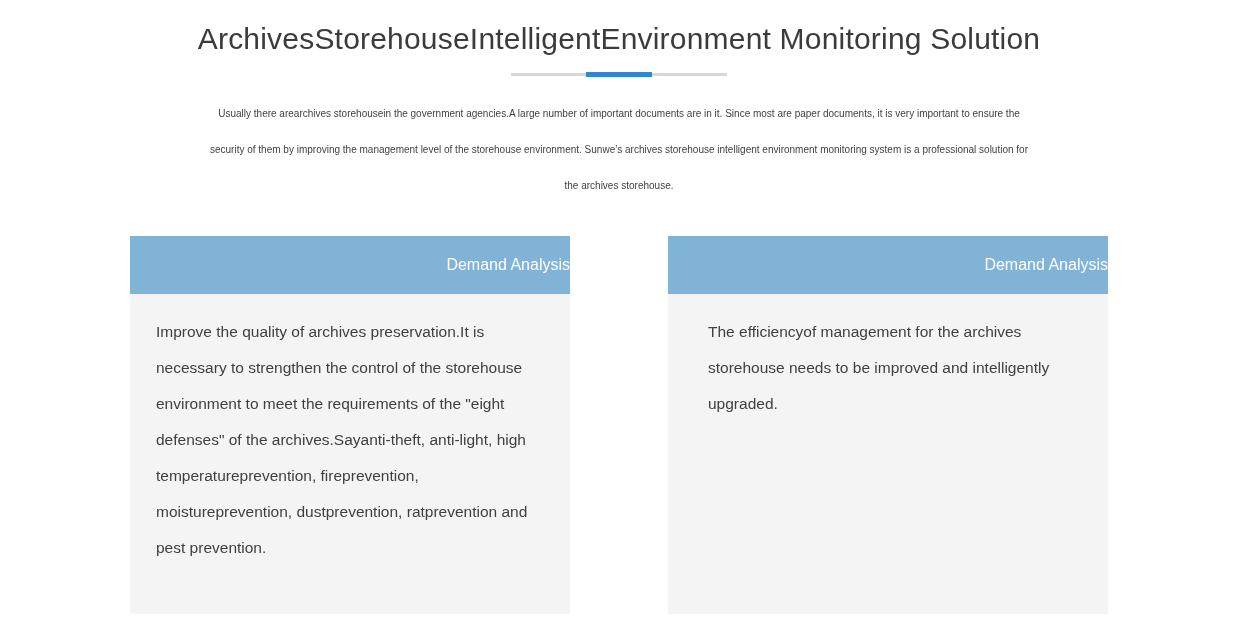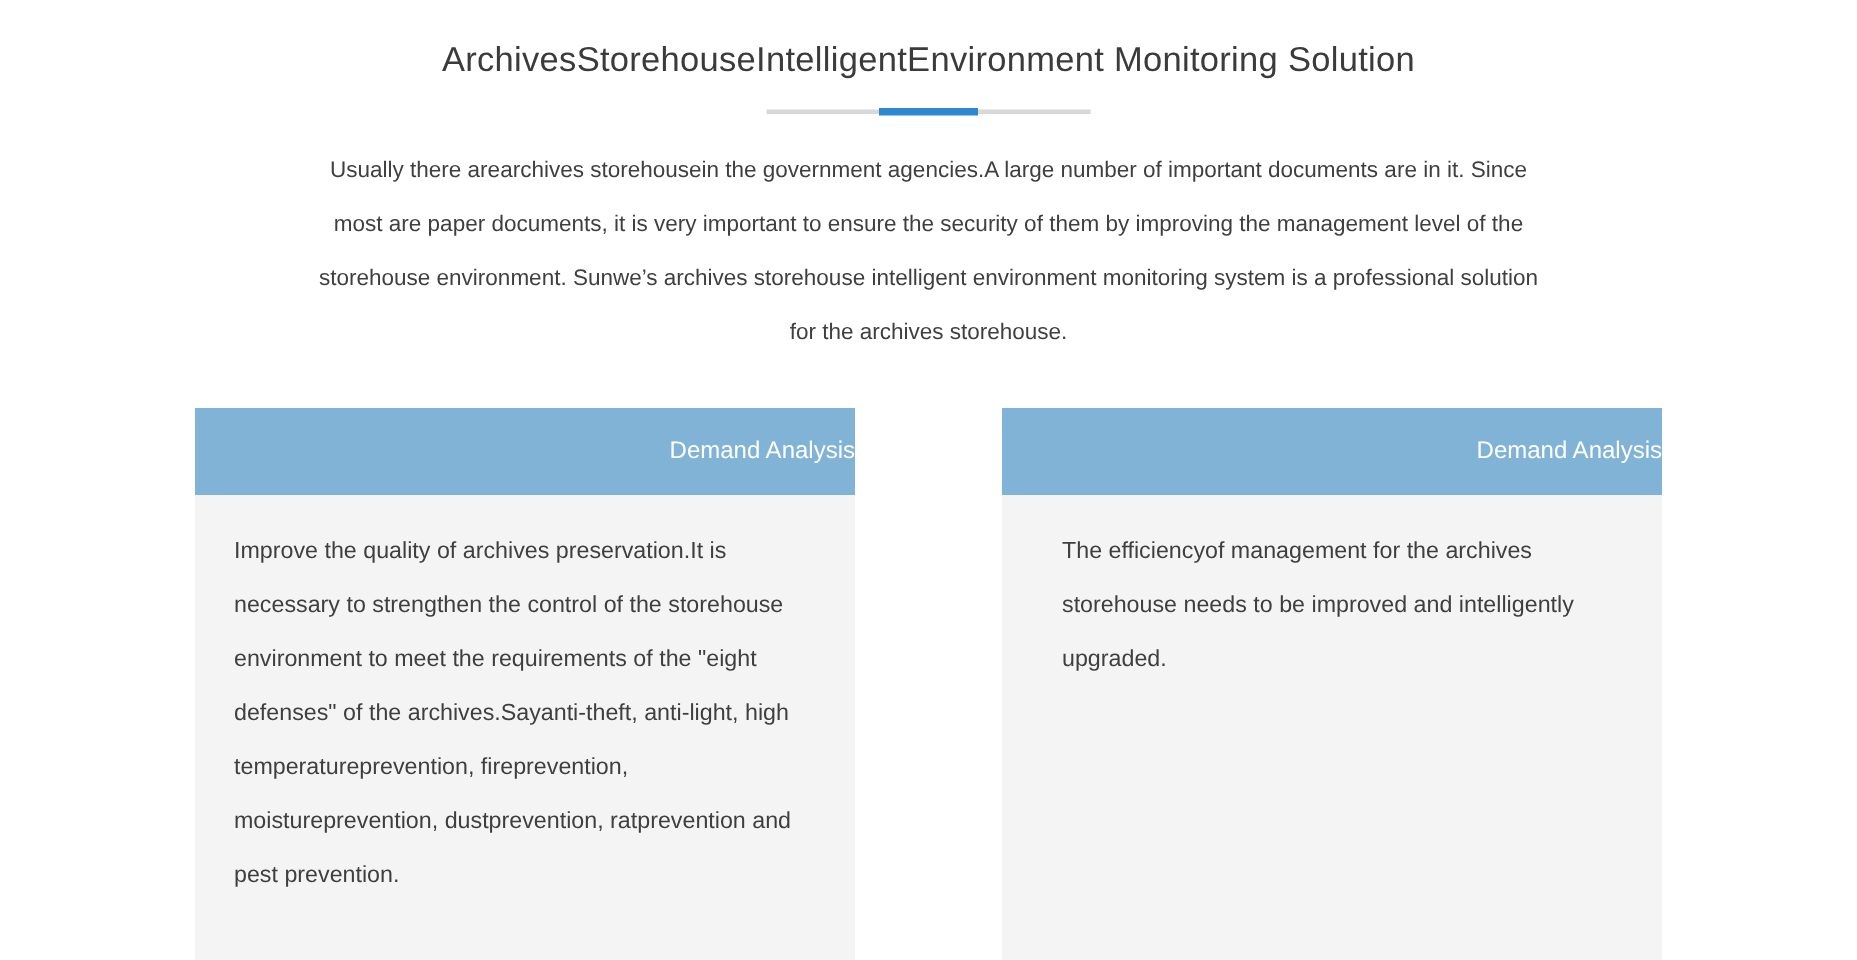--- a/index.html
+++ b/index.html
@@ -13,21 +13,21 @@
     overflow: hidden;
   }
   .page {
     width: 1238px;
     height: 640px;
     position: relative;
     background: #ffffff;
   }
   .title {
     text-align: center;
-    font-size: 23px;
+    font-size: 30px;
     font-weight: 400;
     color: #3b3b3b;
     letter-spacing: 0.2px;
     margin: 0;
     padding-top: 22px;
     line-height: 34px;
   }
   .title-rule {
     width: 216px;
     height: 3px;
@@ -42,21 +42,21 @@
     transform: translateX(-50%);
     top: -1px;
     width: 66px;
     height: 5px;
     background: #2f86d1;
   }
   .intro {
     width: 830px;
     margin: 20px auto 0 auto;
     text-align: center;
-    font-size: 15px;
+    font-size: 10px;
     line-height: 36px;
     color: #3f3f3f;
   }
   .cards {
     display: flex;
     justify-content: center;
     gap: 98px;
     margin-top: 32px;
   }
   .card {

